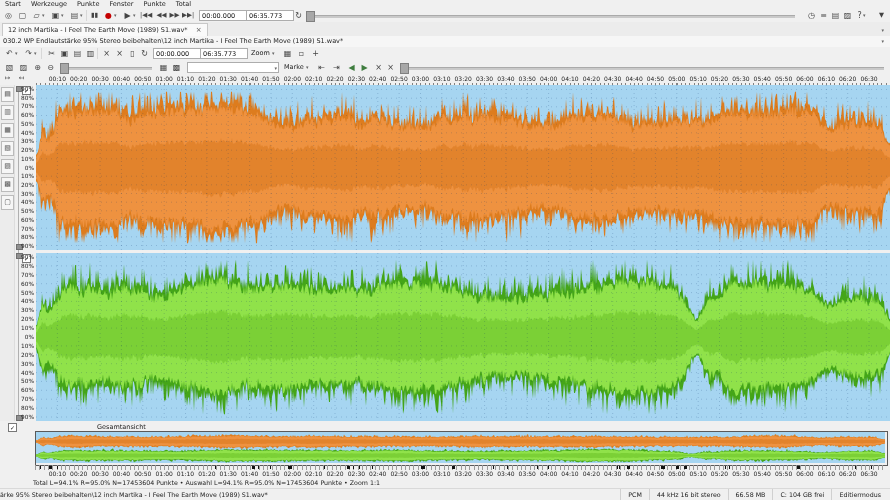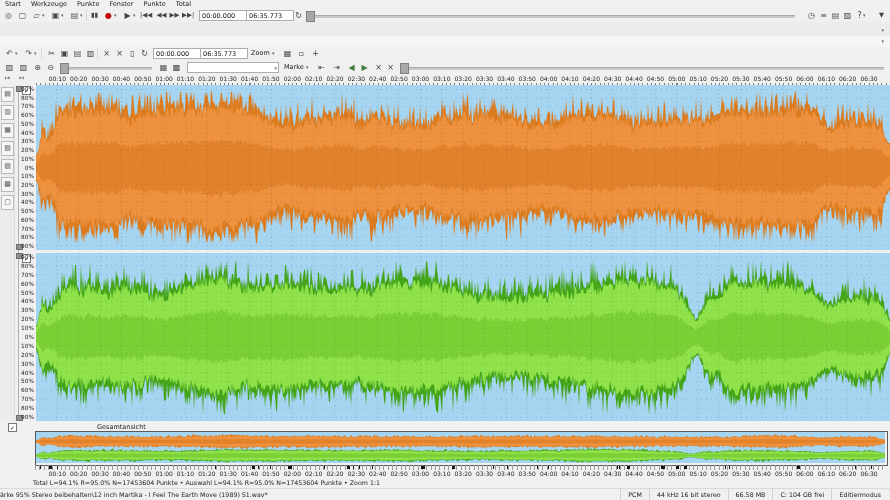--- a/index.html
+++ b/index.html
@@ -106,24 +106,29 @@
   <span class="tbtn" style="left:806px">◷</span>
   <span class="tbtn" style="left:818px">≡</span>
   <span class="tbtn" style="left:830px">▤</span>
   <span class="tbtn" style="left:842px">▨</span>
   <span class="tbtn" style="left:854px">?</span>
   <span class="dd" style="left:863px">▾</span>
   <span class="tbtn sm" style="left:876px">▼</span>
 </div>
 
 <div class="row" id="tabbar">
+  <div class="tab">
+    <span>12 inch Martika - I Feel The Earth Move (1989) S1.wav*</span>
+    <span class="close">×</span>
+  </div>
   <span class="dd" style="right:6px;top:5px">▾</span>
 </div>
 
 <div class="row" id="docbar">
+  <span class="abs label7" style="left:3px;top:-1px">030.2 WP Endlautstärke 95% Stereo beibehalten\12 inch Martika - I Feel The Earth Move (1989) S1.wav*</span>
   <span class="dd" style="right:6px;top:2px">▾</span>
 </div>
 
 <div class="row toolbar" id="toolbar2">
   <span class="tbtn" style="left:4px">↶</span>
   <span class="dd" style="left:15px">▾</span>
   <span class="tbtn" style="left:23px">↷</span>
   <span class="dd" style="left:34px">▾</span>
   <span class="vsep" style="left:41px"></span>
   <span class="tbtn" style="left:46px">✂</span>

